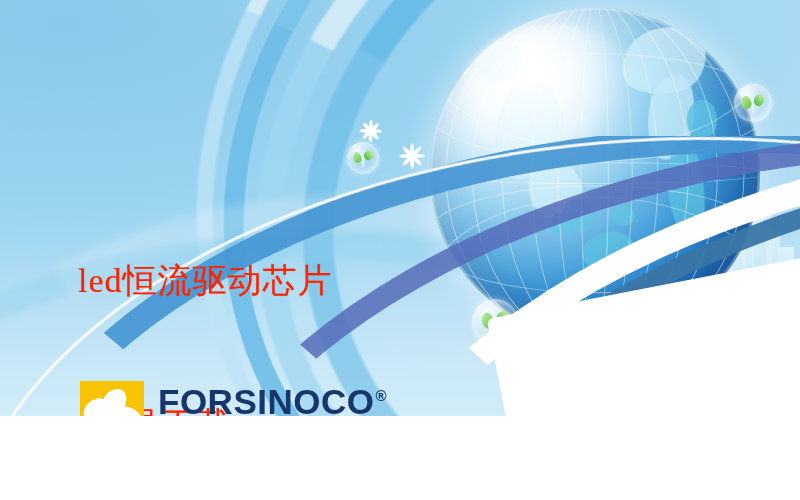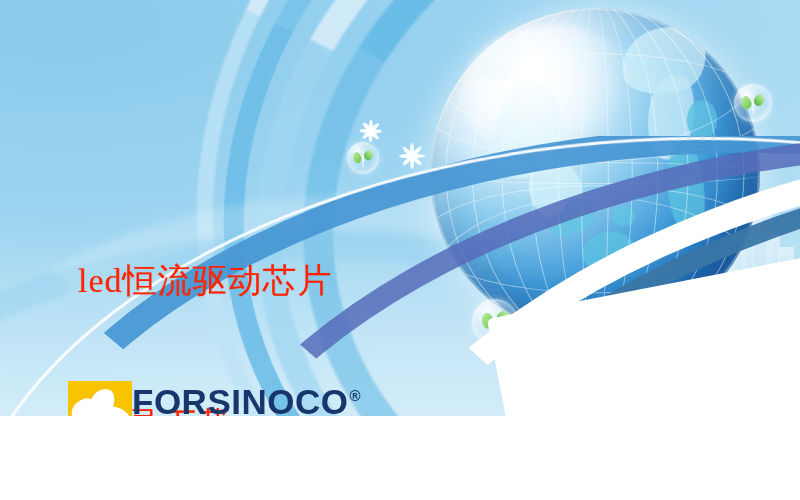--- a/index.html
+++ b/index.html
@@ -234,22 +234,22 @@
     font-weight:400;
     letter-spacing:1px;
     white-space:pre;
     text-shadow:0 0 1px rgba(255,36,0,.4);
   }
   .headline .l1{display:block;}
   .headline .l2{display:block;margin-left:14px;}
 
   
   .logo{
-    position:absolute;left:68px;top:381px;
-    display:flex;align-items:center;gap:0;
+    position:absolute;left:80px;top:381px;
+    display:flex;align-items:center;gap:14px;
   }
   .logo-mark{
     width:64px;height:64px;background:#F8C300;
     position:relative;flex:0 0 auto;
   }
   .petal{
     position:absolute;background:#ffffff;
   }
   .p1{width:23px;height:28px;left:23px;top:7px;border-radius:58% 42% 40% 60%/60% 55% 45% 40%;transform:rotate(22deg);}
   .p2{width:28px;height:23px;left:33px;top:26px;border-radius:42% 58% 60% 40%/45% 40% 60% 55%;transform:rotate(14deg);}

